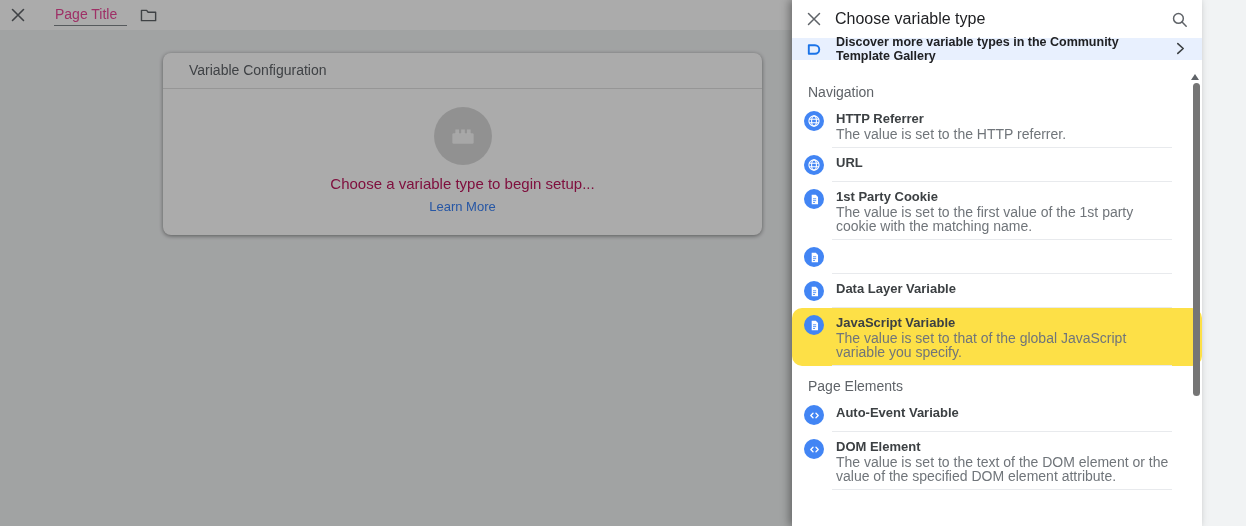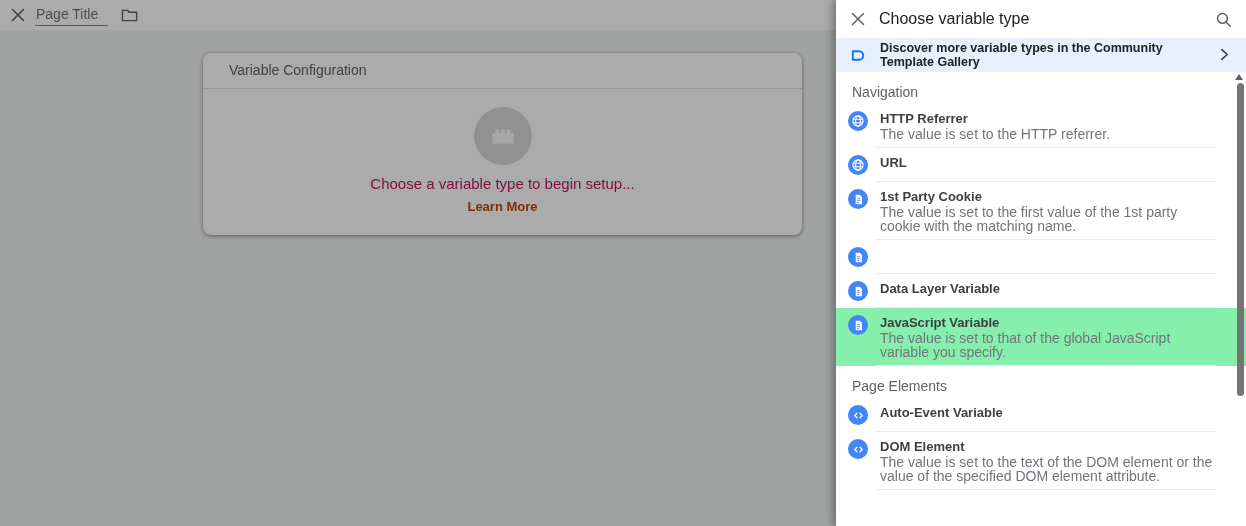--- a/index.html
+++ b/index.html
@@ -4,50 +4,50 @@
 <style>
   html,body{margin:0;padding:0;background:#fff;}
   body{font-family:"Liberation Sans",sans-serif;-webkit-font-smoothing:antialiased;}
   .stage{position:relative;width:1246px;height:526px;overflow:hidden;background:#f1f3f4;}
 
   
   .editor{position:absolute;left:0;top:0;width:836px;height:526px;background:#f1f3f4;}
   .editor-topbar{position:absolute;left:0;top:0;width:100%;height:30px;background:#fff;display:flex;align-items:center;}
   .icon-btn{display:inline-flex;align-items:center;justify-content:center;cursor:pointer;background:none;border:none;padding:0;}
   .topbar-close{margin-left:10px;width:16px;height:16px;}
-  .page-title{margin-left:9px;font-size:14px;color:#737373;border-bottom:1px solid #80868b;padding:1px 10px 3px 1px;line-height:16px;}
+  .page-title{margin-left:28px;font-size:14px;color:#ec4899;border-bottom:1px solid #80868b;padding:1px 10px 3px 1px;line-height:16px;}
   .topbar-folder{margin-left:12px;width:18px;height:16px;}
 
   .workspace{position:absolute;left:0;top:30px;width:100%;height:496px;background:#f1f3f4;}
-  .card{position:absolute;left:163px;top:23px;width:599px;height:182px;background:#fff;border-radius:8px;box-shadow:0 1px 4px rgba(0,0,0,0.45);margin-left:40px;}
+  .card{position:absolute;left:163px;top:23px;width:599px;height:182px;background:#fff;border-radius:8px;box-shadow:0 1px 4px rgba(0,0,0,0.45);}
   .card-header{height:35px;line-height:35px;padding-left:26px;font-size:14px;color:#5f6368;border-bottom:1px solid #e0e0e0;}
   .card-body{position:relative;height:146px;text-align:center;}
   .brick-circle{margin:18px auto 0;width:58px;height:58px;border-radius:50%;background:#d9d9d9;display:flex;align-items:center;justify-content:center;}
   .card-placeholder{margin-top:10px;font-size:15px;color:#be185d;}
-  .learn-more{display:inline-block;margin-top:7px;font-size:13px;font-weight:bold;color:#c2410c;text-decoration:none;cursor:pointer;}
+  .learn-more{display:inline-block;margin-top:7px;font-size:13px;font-weight:normal;color:#3b82f6;text-decoration:none;cursor:pointer;}
 
   .scrim{position:absolute;left:0;top:0;width:836px;height:526px;background:rgba(0,0,0,0.33);}
 
   
-  .panel{position:absolute;left:836px;top:0;width:410px;height:526px;background:#fff;box-shadow:-3px 0 8px rgba(0,0,0,0.35);}
+  .panel{position:absolute;left:792px;top:0;width:410px;height:526px;background:#fff;box-shadow:-3px 0 8px rgba(0,0,0,0.35);}
   .panel-header{height:38px;display:flex;align-items:center;}
   .panel-close{margin-left:14px;width:16px;height:16px;}
   .panel-title{margin-left:13px;font-size:16px;color:#202124;flex:1;}
   .panel-search{margin-right:14px;width:18px;height:18px;}
 
-  .banner{height:34px;background:#e8f0fe;display:flex;align-items:center;cursor:pointer;}
+  .banner{height:22px;background:#e8f0fe;display:flex;align-items:center;cursor:pointer;}
   .banner-icon{margin-left:12px;width:20px;height:20px;display:inline-flex;align-items:center;justify-content:center;}
   .banner-text{margin-left:12px;font-size:12.5px;font-weight:bold;color:#202124;flex:1;}
   .banner-chevron{margin-right:16px;width:10px;height:14px;display:inline-flex;}
 
   .list{position:absolute;left:0;top:72px;width:410px;height:454px;overflow:hidden;background:#fff;}
   .section-heading{padding:13px 0 4px 16px;font-size:14px;color:#5f6368;line-height:15px;}
   .row{position:relative;display:flex;padding:7px 30px 7px 12px;cursor:pointer;}
   .row::after{content:"";position:absolute;left:40px;right:30px;bottom:0;border-bottom:1px solid #e8eaed;}
-  .row.highlighted{background:#86efac;}
+  .row.highlighted{background:#fde047;border-radius:10px;}
   .circle-icon{flex:0 0 20px;width:20px;height:20px;border-radius:50%;background:#4285f4;display:inline-flex;align-items:center;justify-content:center;margin-top:0px;}
   .row-text{margin-left:12px;flex:1;}
   .row-title{font-size:13px;font-weight:bold;color:#3c4043;line-height:15px;}
   .row-desc{margin-top:1px;font-size:14px;color:#70757a;line-height:14px;}
 
   
   .scroll-up{position:absolute;right:3px;top:74px;width:0;height:0;border-left:4px solid transparent;border-right:4px solid transparent;border-bottom:6px solid #5f6368;}
   .scroll-thumb{position:absolute;right:2px;top:83px;width:7px;height:313px;border-radius:4px;background:#757575;cursor:pointer;}
 </style>
 </head>

